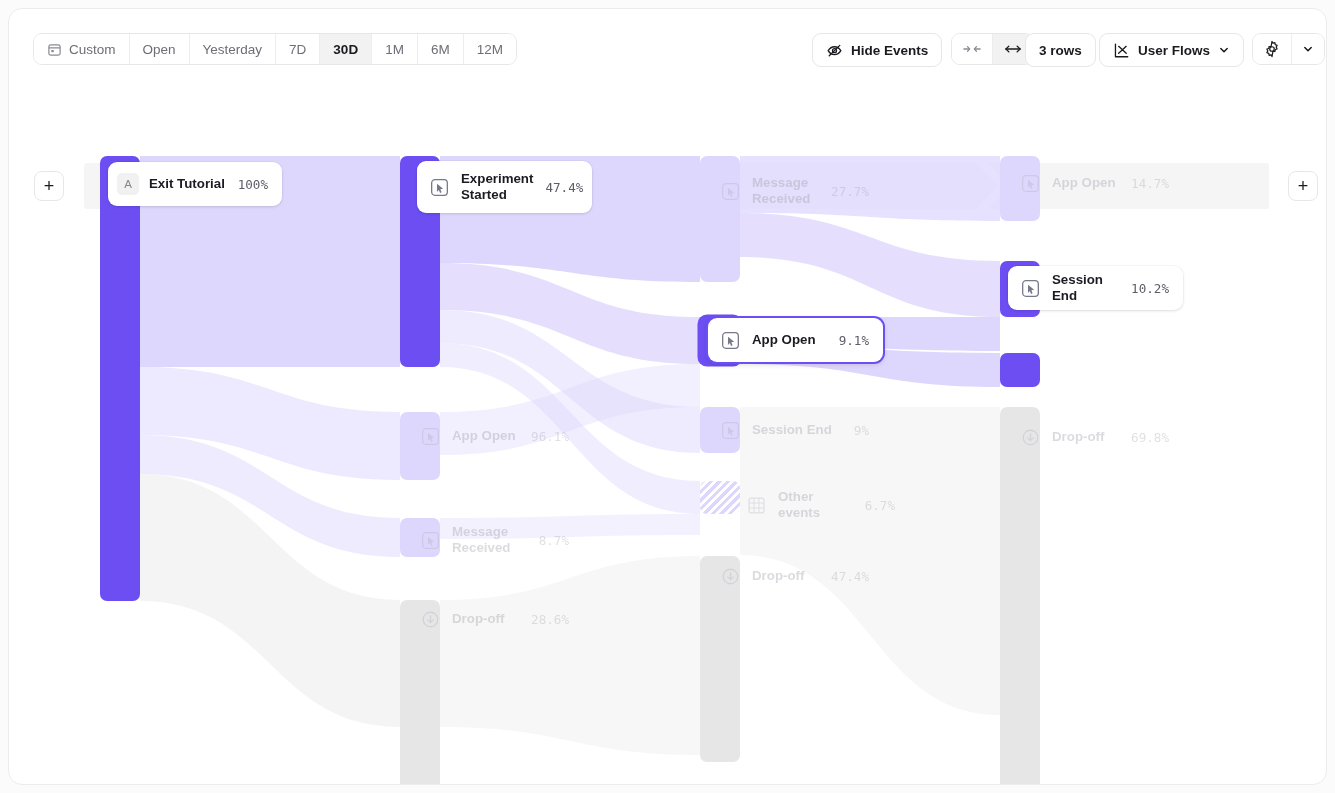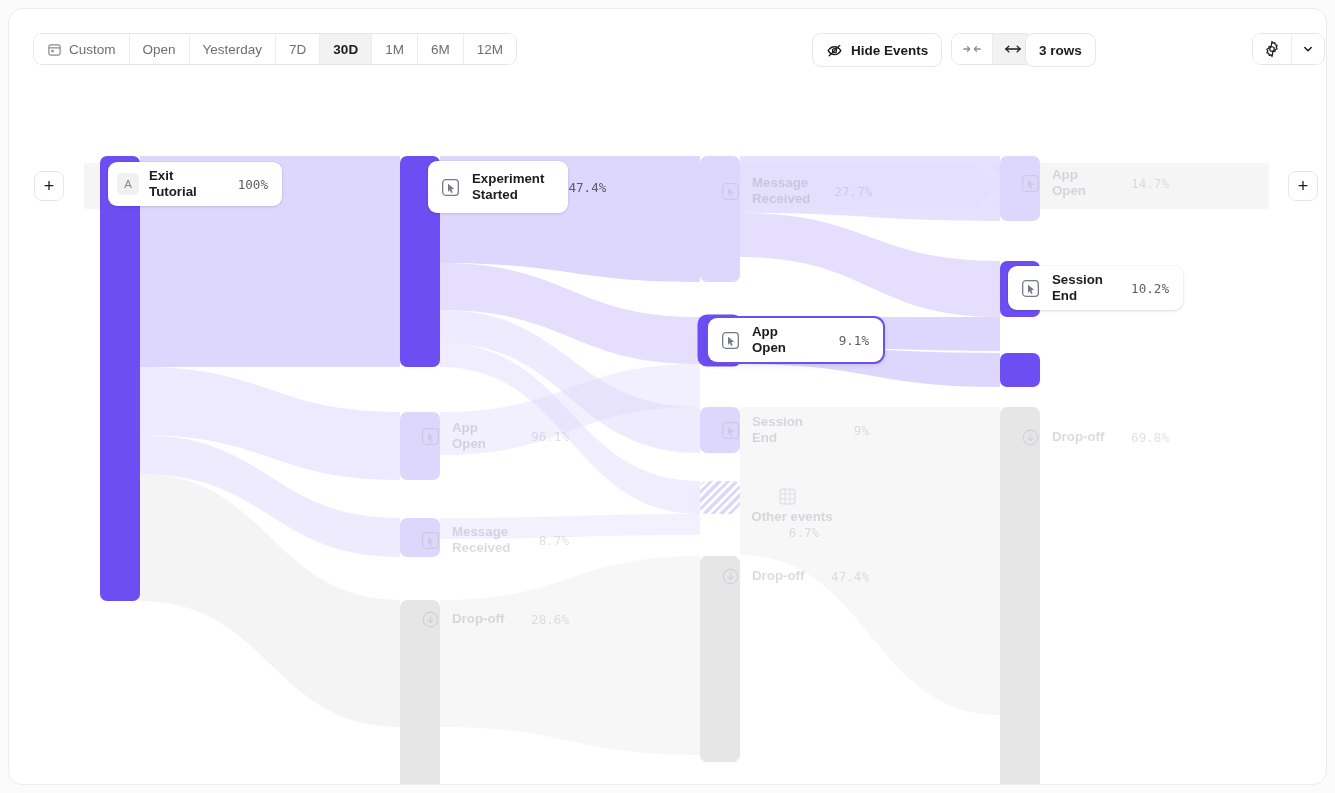--- a/index.html
+++ b/index.html
@@ -170,21 +170,21 @@
   }
   .node-label {
     font-size: 13.3px; font-weight: 700; color: #1b1b22;
     line-height: 1.18; white-space: pre-line;
     flex: 1 1 auto;
   }
   .node.ghost .node-label { color: #8b8c97; }
   .node-val {
     font-family: "DejaVu Sans Mono", monospace;
     font-size: 12.6px; color: #5c5d68;
-    margin-left: 24px; white-space: nowrap;
+    margin-left: 12px; white-space: nowrap;
   }
   .node.ghost .node-val { color: #9b9ca6; }
 </style>
 </head>
 <body>
 
 <div class="app">
 <div class="card">
 
   <div class="toolbar">
@@ -238,20 +238,34 @@
             <path d="M14.6 2.8L17.8 6l-3.2 3.2"></path>
           </svg>
         </span>
       </div>
     </div>
 
     <div class="btn" id="rows-btn">
       <span>3 rows</span>
     </div>
 
+    <div class="btn" id="userflows">
+      <span class="ico">
+        <svg width="17" height="17" viewBox="0 0 18 18" fill="none" stroke="#1b1b1f" stroke-width="1.4" stroke-linecap="round" stroke-linejoin="round">
+          <path d="M2.6 2.2v13.4h13"></path>
+          <path d="M6 4.6l8 7.4M14 4.6l-8 7.4"></path>
+        </svg>
+      </span>
+      <span>User Flows</span>
+      <span class="ico">
+        <svg width="12" height="12" viewBox="0 0 12 12" fill="none" stroke="#1b1b1f" stroke-width="1.5" stroke-linecap="round" stroke-linejoin="round">
+          <path d="M2.8 4.5L6 7.7l3.2-3.2"></path>
+        </svg>
+      </span>
+    </div>
 
     <div class="seg" id="gearseg">
       <div class="seg-item">
         <span class="ico">
           <svg width="18" height="18" viewBox="0 0 20 20" fill="none" stroke="#1b1b1f" stroke-width="1.35" stroke-linecap="round" stroke-linejoin="round">
             <circle cx="10" cy="10" r="2.5"></circle>
             <path d="M10 1.6l1.1 1.9 2.1-.5.4 2.2 2.1.7-1 2 1 2-2.1.7-.4 2.2-2.1-.5L10 18.4l-1.1-1.9-2.1.5-.4-2.2-2.1-.7 1-2-1-2 2.1-.7.4-2.2 2.1.5z"></path>
           </svg>
         </span>
       </div>
@@ -333,21 +347,21 @@
     </svg>
 
     <div class="bar solid" style="left:91px; top:21px; width:40px; height:445px;"></div>
     <div class="node" style="left:99px; top:27px; width:174px;">
       <span class="node-badge">A</span>
       <span class="node-label">Exit Tutorial</span>
       <span class="node-val">100%</span>
     </div>
 
     <div class="bar solid" style="left:391px; top:21px; width:40px; height:211px;"></div>
-    <div class="node tall" style="left:419px; top:26px; width:140px;">
+    <div class="node tall" style="left:408px; top:26px; width:175px;">
       <span class="node-icon">
         <svg width="21" height="21" viewBox="0 0 22 22" fill="none" stroke="currentColor" stroke-width="1.35" stroke-linejoin="round">
           <rect x="2.8" y="2.8" width="16.4" height="16.4" rx="3.4"></rect>
           <path d="M8.4 7.2l6.4 5.1-2.9.6 1.3 3.1-1.6.7-1.3-3.1-2 2.2z" fill="currentColor" stroke="none"></path>
         </svg>
       </span>
       <span class="node-label">Experiment
 Started</span>
       <span class="node-val">47.4%</span>
     </div>
@@ -420,21 +434,21 @@
         <svg width="21" height="21" viewBox="0 0 22 22" fill="none" stroke="currentColor" stroke-width="1.35" stroke-linejoin="round">
           <rect x="2.8" y="2.8" width="16.4" height="16.4" rx="3.4"></rect>
           <path d="M8.4 7.2l6.4 5.1-2.9.6 1.3 3.1-1.6.7-1.3-3.1-2 2.2z" fill="currentColor" stroke="none"></path>
         </svg>
       </span>
       <span class="node-label">Session End</span>
       <span class="node-val">9%</span>
     </div>
 
     <div class="bar hatch" style="left:691px; top:346px; width:40px; height:33px;"></div>
-    <div class="node ghost" style="left:698px; top:348px; width:175px;flex-direction:column;">
+    <div class="node ghost" style="left:725px; top:348px; width:175px;">
       <span class="node-icon">
         <svg width="21" height="21" viewBox="0 0 22 22" fill="none" stroke="currentColor" stroke-width="1.3">
           <rect x="3.2" y="3.2" width="15.6" height="15.6" rx="2.6"></rect>
           <path d="M3.2 8.4h15.6M3.2 13.6h15.6M8.4 3.2v15.6M13.6 3.2v15.6" stroke-width="1.1"></path>
         </svg>
       </span>
       <span class="node-label">Other events</span>
       <span class="node-val">6.7%</span>
     </div>
 

